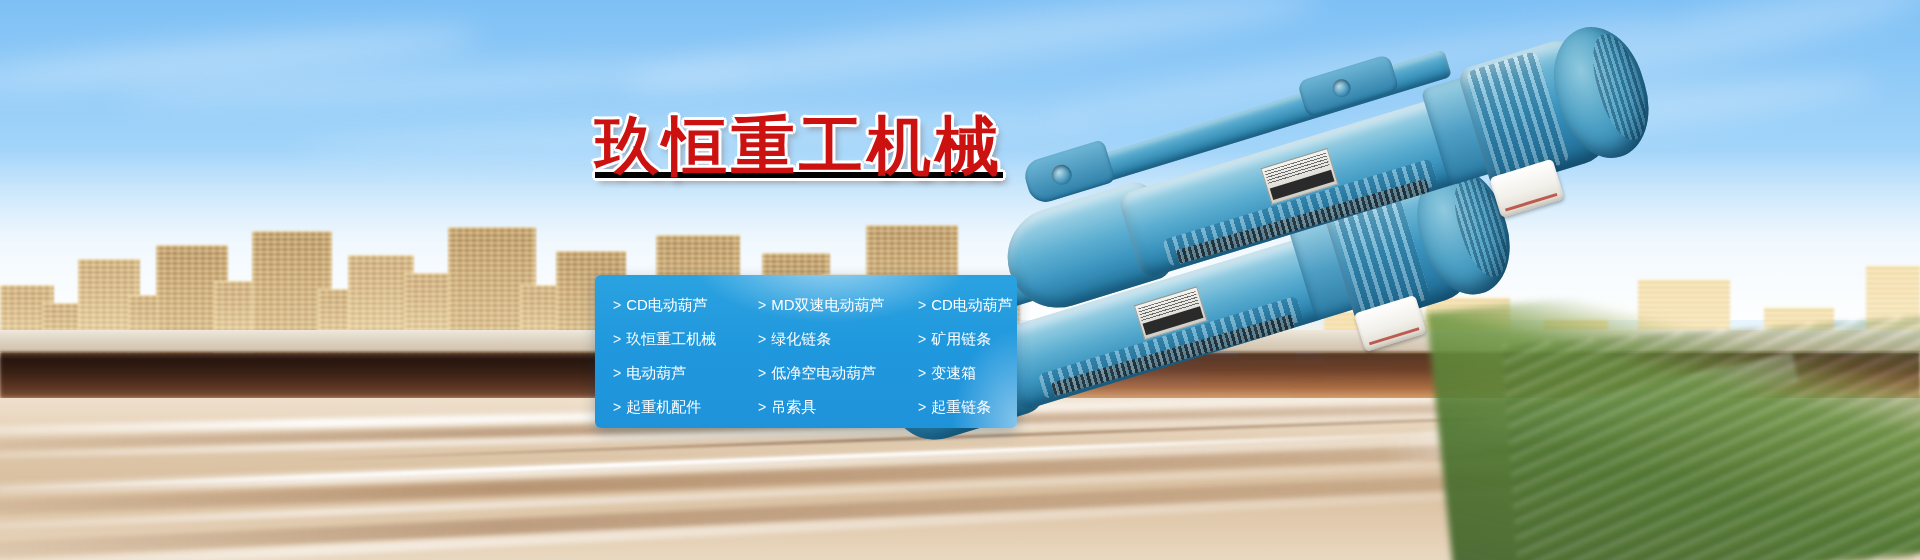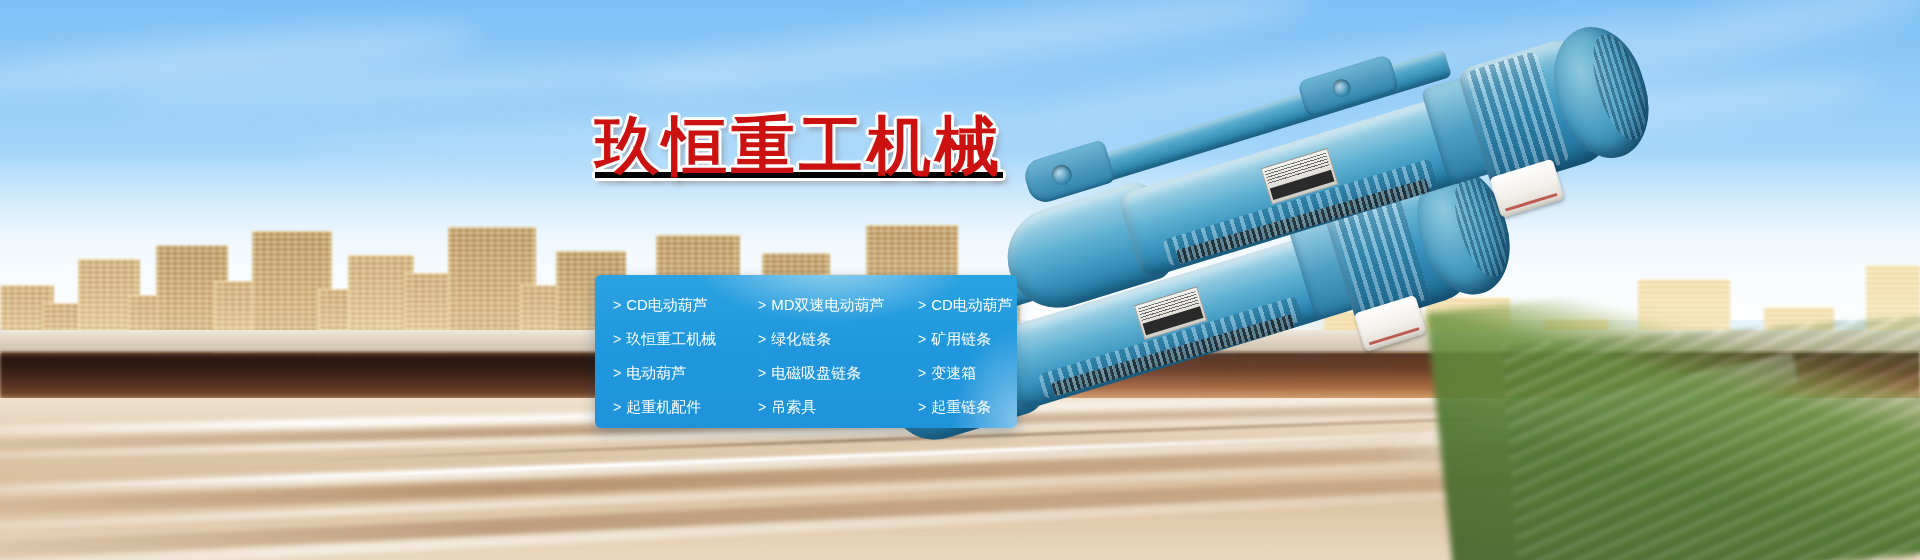--- a/index.html
+++ b/index.html
@@ -551,21 +551,21 @@
             <span class="label">矿用链条</span>
           </a>
         </div>
         <div class="panel-row">
           <a class="panel-item col-1" href="#">
             <span class="chev">&gt;</span>
             <span class="label">电动葫芦</span>
           </a>
           <a class="panel-item col-2" href="#">
             <span class="chev">&gt;</span>
-            <span class="label">电磁吸盘链条</span>
+            <span class="label">低净空电动葫芦</span>
           </a>
           <a class="panel-item col-3" href="#">
             <span class="chev">&gt;</span>
             <span class="label">变速箱</span>
           </a>
         </div>
         <div class="panel-row">
           <a class="panel-item col-1" href="#">
             <span class="chev">&gt;</span>
             <span class="label">起重机配件</span>

